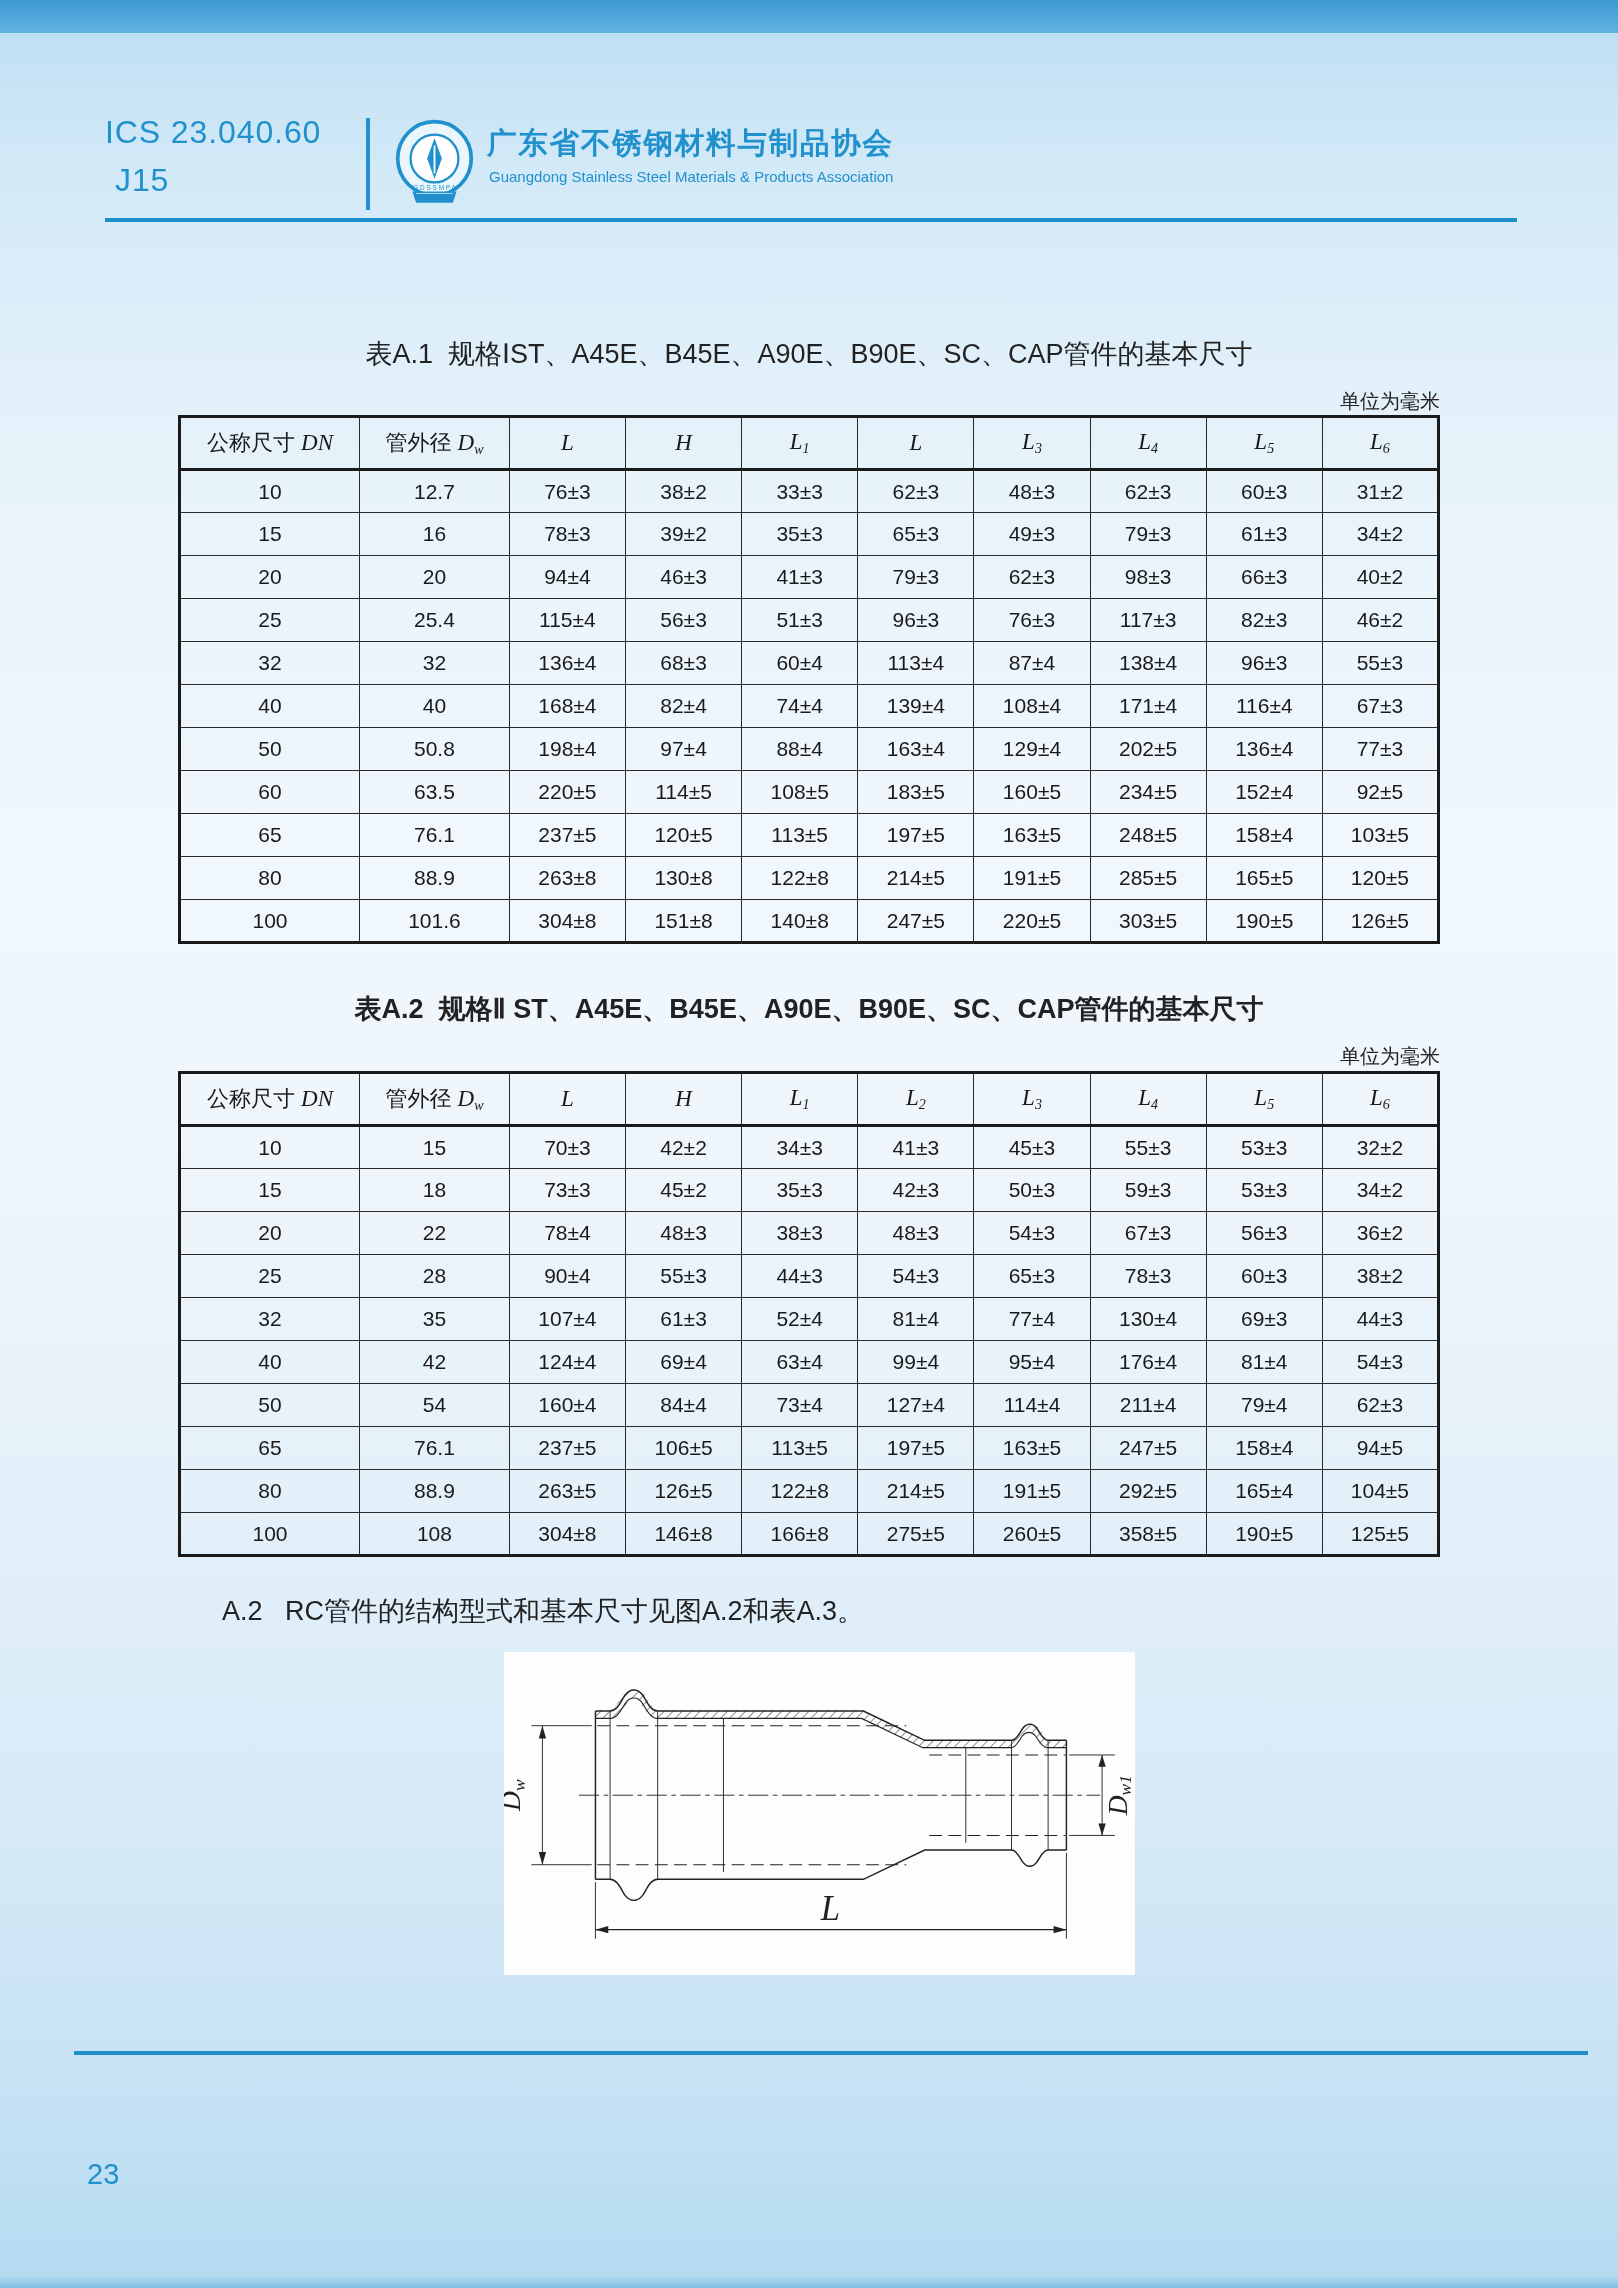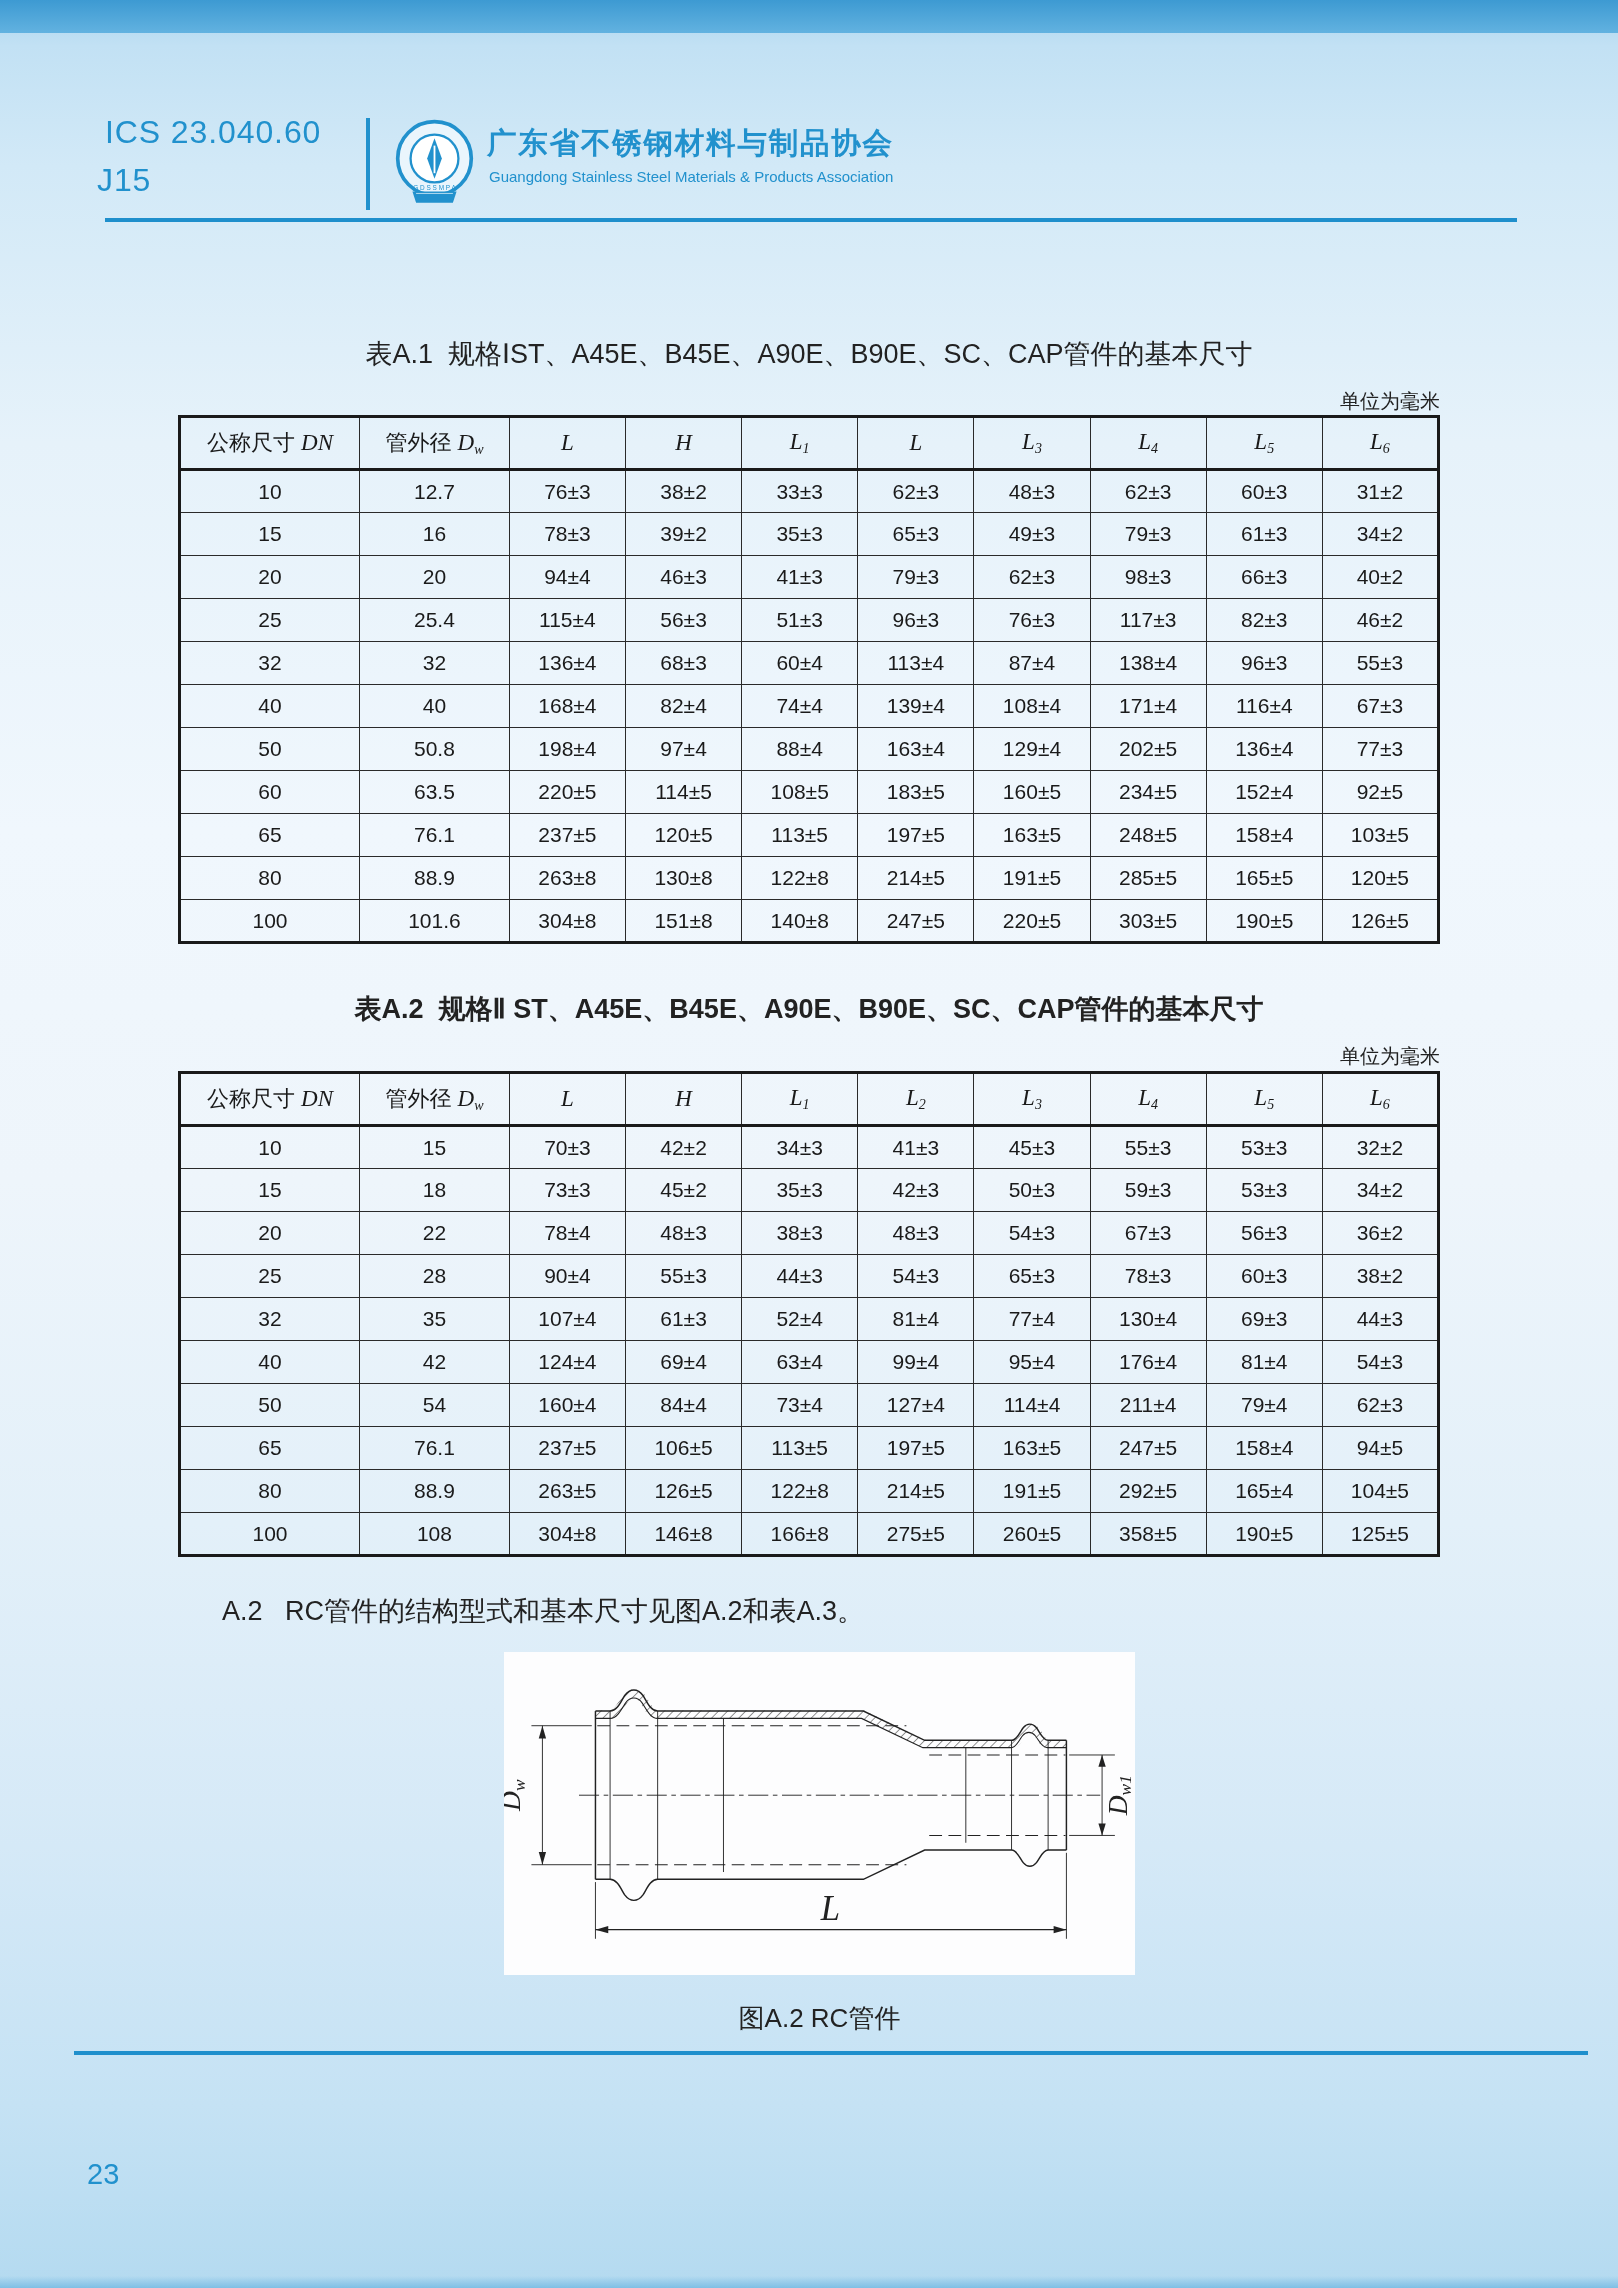--- a/index.html
+++ b/index.html
@@ -17,21 +17,21 @@
       #d5e9f7 1846px,#c5e2f4 2104px,#b4daf0 2289px);
   }
   .top-band{position:absolute;left:0;top:0;width:1619px;height:33px;
     background:linear-gradient(180deg,#3d9ad2,#62b2e0);}
   .bottom-band{position:absolute;left:0;bottom:0;width:1619px;height:13px;
     background:linear-gradient(180deg,rgba(77,166,217,0),#7abde4);}
 
   
   .hdr-ics{position:absolute;left:105px;top:114px;font-size:32px;letter-spacing:0.9px;
     color:var(--accent-blue);font-weight:500;}
-  .hdr-j{position:absolute;left:97px;top:162px;font-size:32px;letter-spacing:0.9px;
+  .hdr-j{position:absolute;left:115px;top:162px;font-size:32px;letter-spacing:0.9px;
     color:var(--accent-blue);font-weight:500;}
   .hdr-div{position:absolute;left:366px;top:118px;width:3.7px;height:92px;background:var(--accent-blue);}
   .logo{position:absolute;left:392px;top:118px;width:85px;height:92px;}
   .org-cn{position:absolute;left:487px;top:124px;font-size:29.5px;letter-spacing:1.8px;
     color:var(--accent-blue);font-weight:600;}
   .org-en{position:absolute;left:489px;top:168px;font-size:15px;
     color:var(--accent-blue);font-weight:500;}
   .hdr-rule{position:absolute;left:105px;top:218px;width:1412px;height:3.7px;background:var(--rule-blue);}
 
   
@@ -443,20 +443,19 @@
       <text text-anchor="middle" transform="translate(681,155) rotate(-90)" font-size="30" class="dim-serif"><tspan>D</tspan><tspan font-size="19" dy="5">w1</tspan></text>
 
       <line x1="100" y1="250" x2="100" y2="312" stroke="#222" stroke-width="1"></line>
       <line x1="615" y1="218" x2="615" y2="312" stroke="#222" stroke-width="1"></line>
       <line x1="100" y1="302" x2="615" y2="302" stroke="#222" stroke-width="1.2"></line>
       <polygon points="100,302 114,298 114,306" fill="#222"></polygon>
       <polygon points="615,302 601,298 601,306" fill="#222"></polygon>
       <text x="357" y="292" text-anchor="middle" font-size="38" class="dim-serif">L</text>
     </svg>
   </div>
-  <div class="fig-caption">图A.2 RC管件</div>
 
   <div class="ftr-rule"></div>
   <div class="page-num">23</div>
   <div class="bottom-band"></div>
 
 </div>
 
 
 </body></html>

